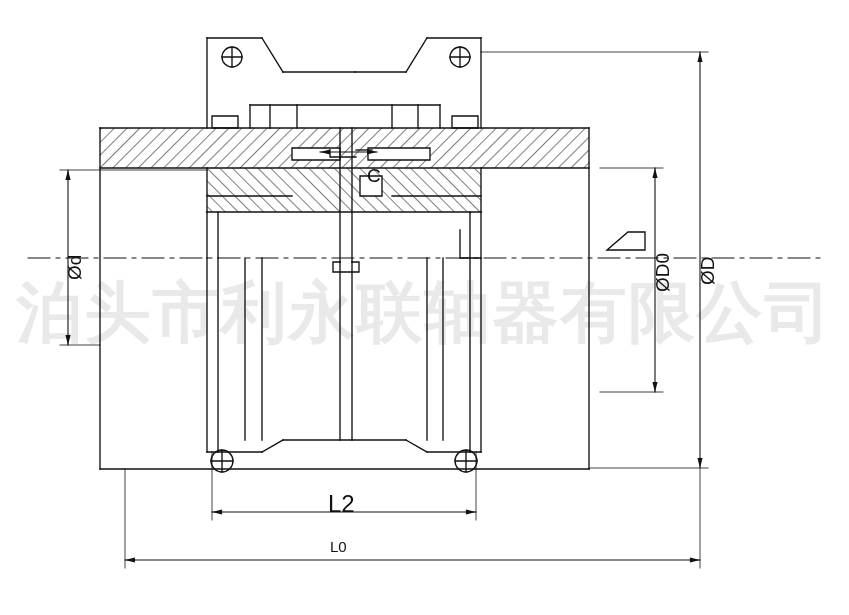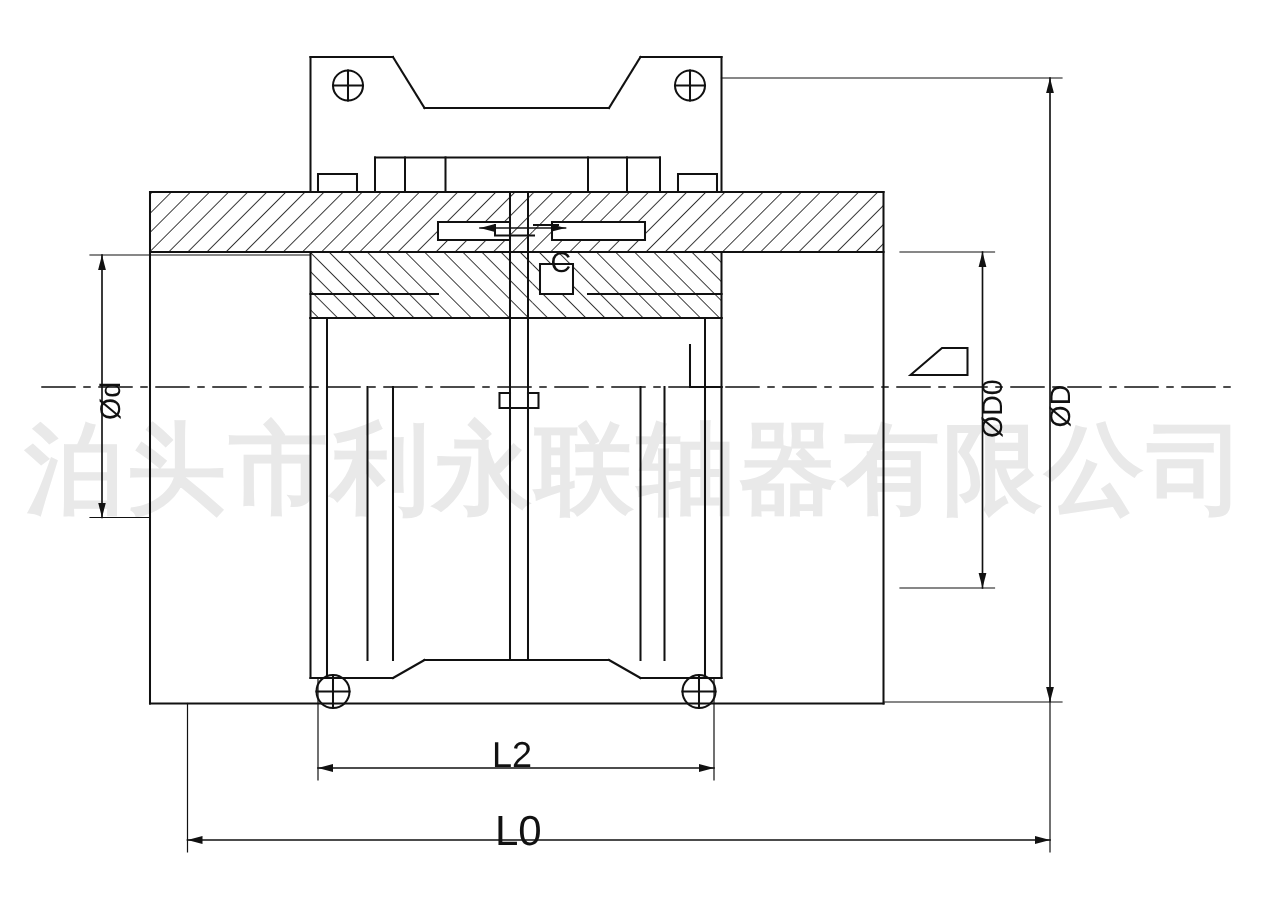--- a/index.html
+++ b/index.html
@@ -186,15 +186,15 @@
   <div class="lbl rot" style="left:64px; top:280px;">Ød</div>
 
   <div class="lbl rot" style="left:652px; top:292px;">ØD0</div>
 
   <div class="lbl rot" style="left:697px; top:285px;">ØD</div>
 
   <div class="lbl" style="left:367px; top:165px;">C</div>
 
   <div class="lbl" style="left:328px; top:490px; font-size:24px;">L2</div>
 
-  <div class="lbl" style="left:330px; top:538px; font-size:28px;text-align:right;">L0</div>
+  <div class="lbl" style="left:330px; top:538px; font-size:15px;text-align:right;">L0</div>
 
 </div>
 
 </body></html>

